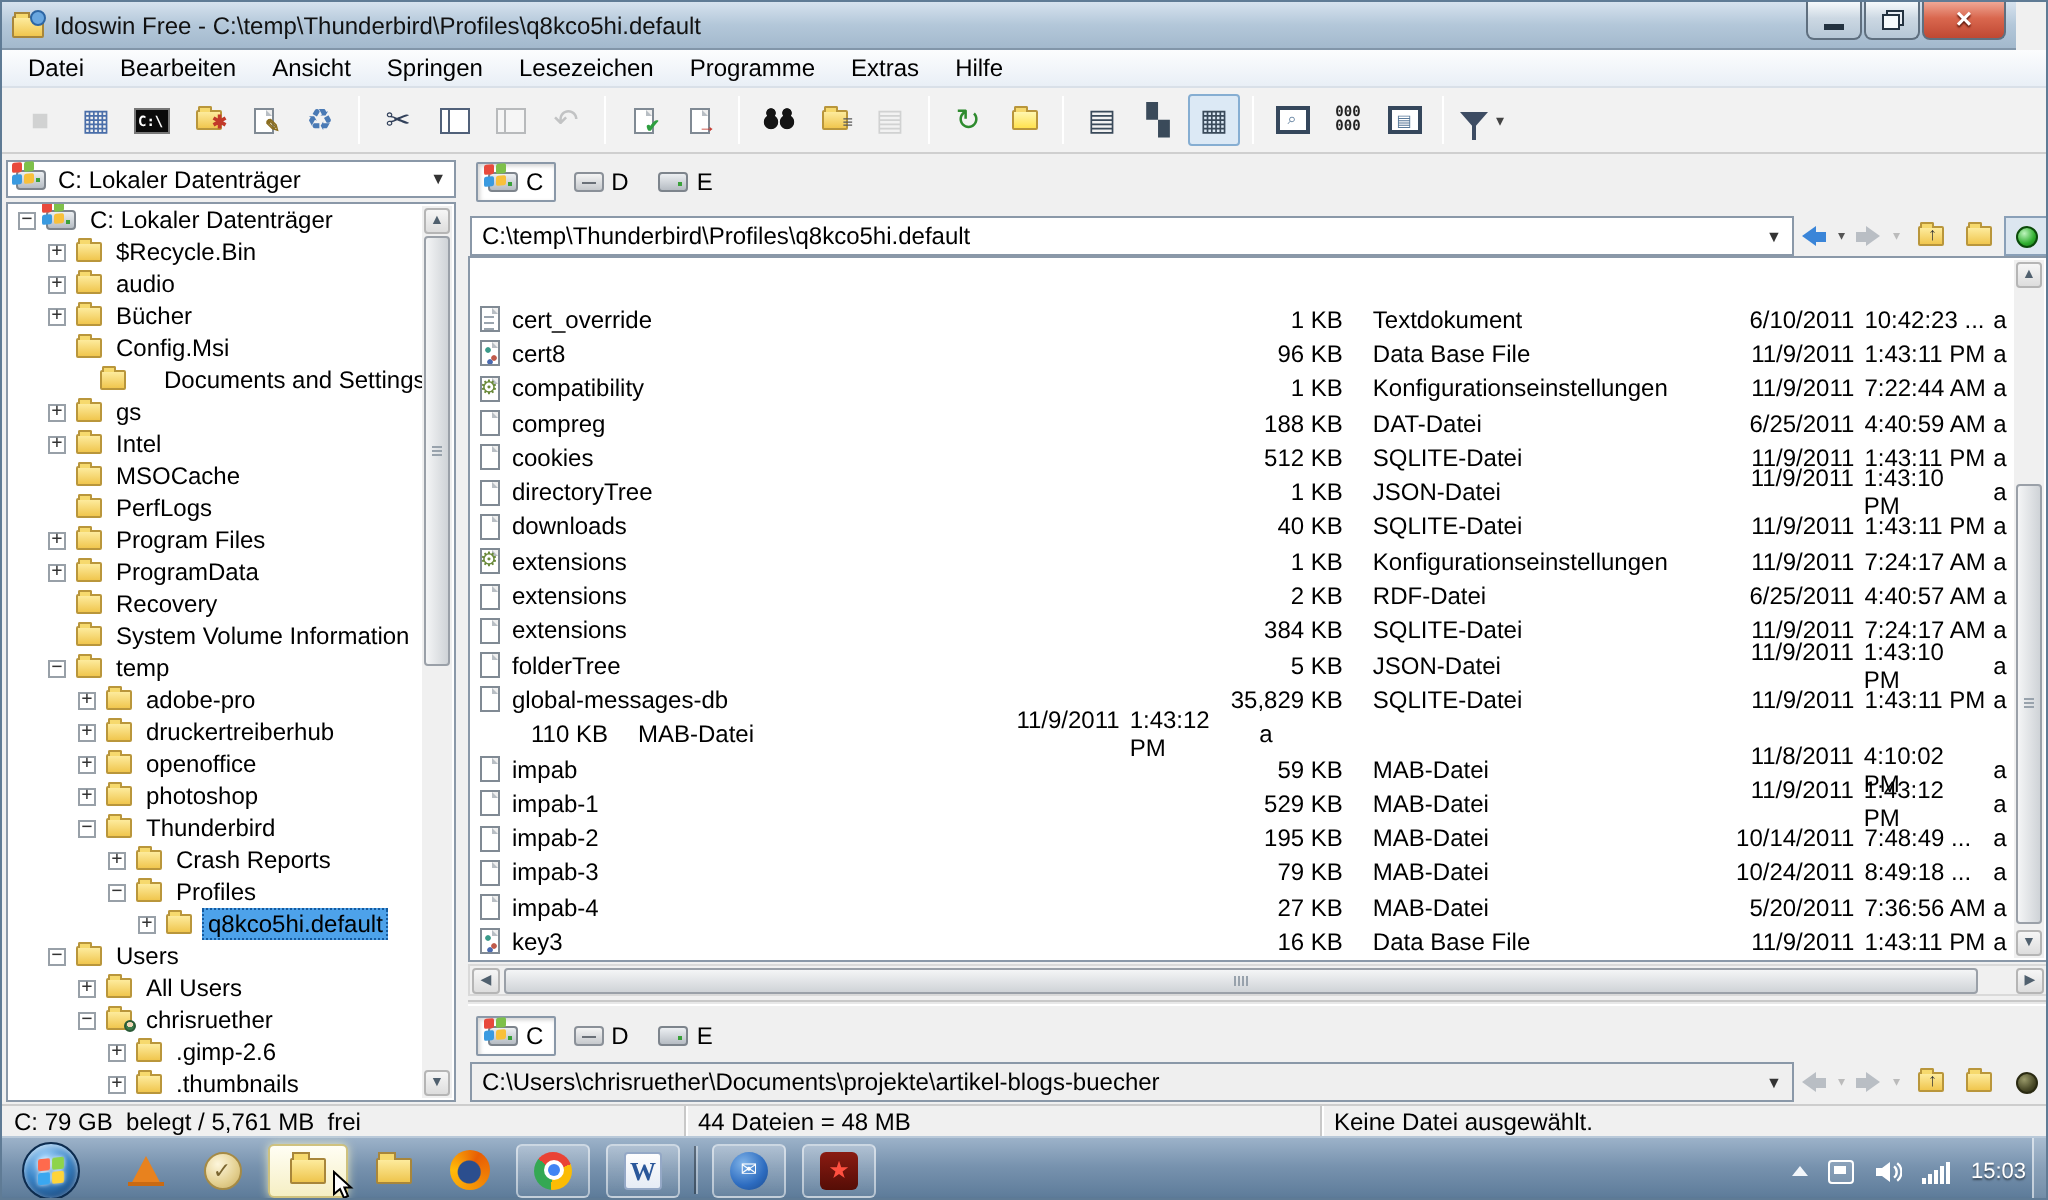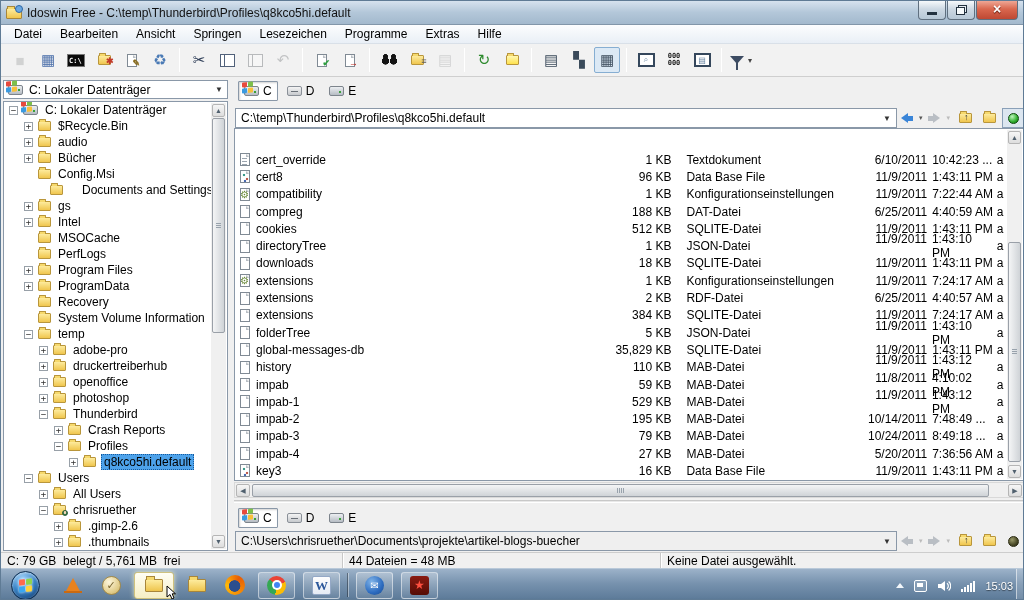--- a/index.html
+++ b/index.html
@@ -3,21 +3,21 @@
 <meta charset="utf-8">
 <style>
   html,body{margin:0;padding:0;background:#222;}
   *{box-sizing:border-box;}
   #root{position:relative;width:1024px;height:600px;overflow:hidden;
     font-family:"Liberation Sans",sans-serif;font-size:12px;color:#000;
     background:#f0f0f0;border:1px solid #5f7archive;}
   #root{border:1px solid #5f7b95;}
 
   
-  .titlebar{position:absolute;left:0;top:0;right:0;height:24px;
+  .titlebar{position:absolute;left:0;top:0;right:15px;height:24px;
     background:linear-gradient(#d6e2ee,#b3c7d9 50%,#a3b9cd);
     border-bottom:1px solid #8296a9;display:flex;align-items:center;padding:0 5px;text-align:right;}
   .title-text{margin-left:5px;color:#111;}
   .win-buttons{position:absolute;top:0;right:5px;display:flex;}
   .win-btn{width:28px;height:19px;margin-left:1px;border:1px solid #5f6f7f;border-top:none;
     border-radius:0 0 4px 4px;background:linear-gradient(#f6f9fb,#ccd8e3 45%,#b6c7d6);
     display:flex;align-items:center;justify-content:center;}
   .win-btn.close{width:42px;background:linear-gradient(#efa795,#d9674e 45%,#bf4833);}
   .min-g{width:10px;height:3px;background:#233240;margin-top:6px;}
   .res-g{position:relative;width:11px;height:10px;}
@@ -662,21 +662,21 @@
             <span class="d">11/9/2011</span>
             <span class="t">1:43:10 PM</span>
           </div>
           <div class="c-att">a</div>
         </div>
         <div class="frow">
           <div class="c-name">
             <span class="doc-ico"></span>
             <span>downloads</span>
           </div>
-          <div class="c-size">18 KB</div>
+          <div class="c-size">40 KB</div>
           <div class="c-type">SQLITE-Datei</div>
           <div class="c-chg">
             <span class="d">11/9/2011</span>
             <span class="t">1:43:11 PM</span>
           </div>
           <div class="c-att">a</div>
         </div>
         <div class="frow">
           <div class="c-name">
             <span class="doc-ico doc-gear"></span>
@@ -736,24 +736,20 @@
           </div>
           <div class="c-size">35,829 KB</div>
           <div class="c-type">SQLITE-Datei</div>
           <div class="c-chg">
             <span class="d">11/9/2011</span>
             <span class="t">1:43:11 PM</span>
           </div>
           <div class="c-att">a</div>
         </div>
         <div class="frow">
-          <div class="c-name">
-            <span class="doc-ico"></span>
-            <span>history</span>
-          </div>
           <div class="c-size">110 KB</div>
           <div class="c-type">MAB-Datei</div>
           <div class="c-chg">
             <span class="d">11/9/2011</span>
             <span class="t">1:43:12 PM</span>
           </div>
           <div class="c-att">a</div>
         </div>
         <div class="frow">
           <div class="c-name">

